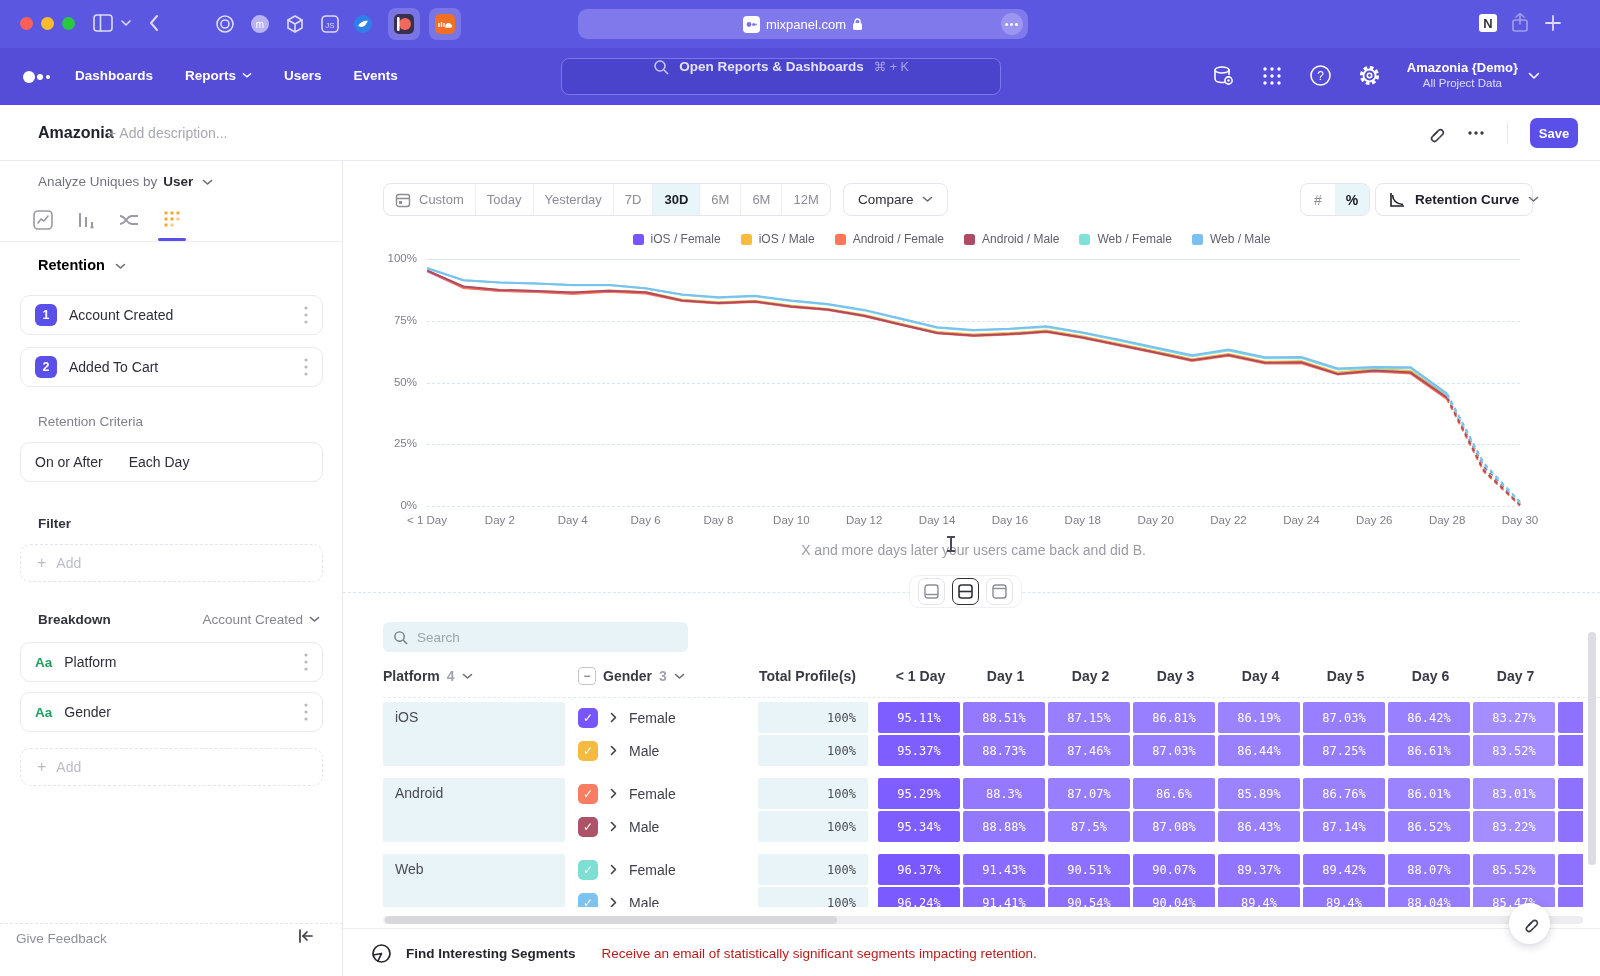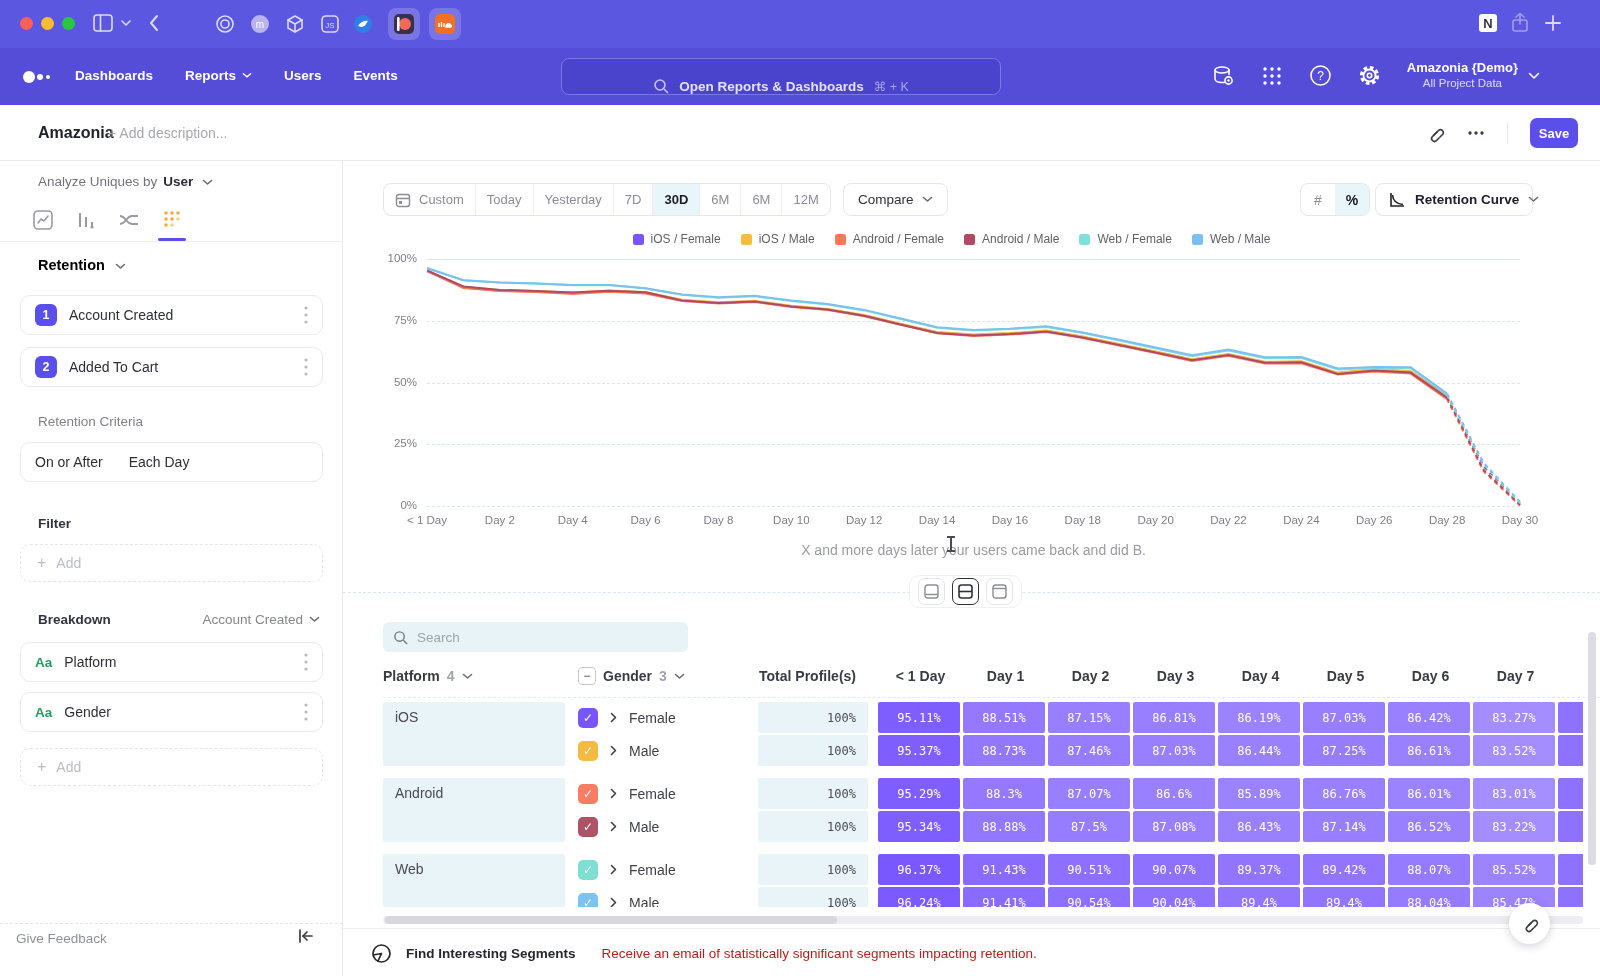--- a/index.html
+++ b/index.html
@@ -13,21 +13,21 @@
 .chrome-ic{position:absolute;top:12px;color:#dcdaf8}
 .urlbar{position:absolute;left:578px;top:9px;width:450px;height:30px;border-radius:9px;background:#8079ec;display:flex;align-items:center;justify-content:center;color:#fff;font-size:13px;gap:6px}
 .url-dots{position:absolute;right:5px;top:4px;width:22px;height:22px;border-radius:50%;background:#9c96f1;color:#fff;display:flex;align-items:center;justify-content:center;font-size:11px;letter-spacing:1px}
 .favicon{width:17px;height:17px;border-radius:4px;background:#fff;display:flex;align-items:center;justify-content:center}
 .ext-pill{position:absolute;top:8px;width:32px;height:32px;border-radius:8px;background:rgba(255,255,255,.14)}
 
 .nav{position:absolute;left:0;top:48px;width:1600px;height:57px;background:#554dd8;border-bottom:2px solid #5747e6}
 .nav-logo{position:absolute;left:22px;top:22px}
 .nav-menu{position:absolute;left:75px;top:0;height:100%;display:flex;align-items:center;gap:32px}
 .nav-item{color:#fff;font-size:13.5px;font-weight:600;display:flex;align-items:center;gap:6px}
-.nav-search{position:absolute;left:561px;top:10px;width:440px;height:37px;border-radius:8px;background:#4a43cb;border:1px solid #7d76e9;display:flex;align-items:flex-end;justify-content:center;gap:10px}
+.nav-search{position:absolute;left:561px;top:10px;width:440px;height:37px;border-radius:8px;background:#4a43cb;border:1px solid #7d76e9;display:flex;align-items:flex-start;justify-content:center;gap:10px}
 .nav-search .ph{color:#e4e2fb;font-size:13.5px;font-weight:600}
 .nav-search .kbd{color:#aaa4ef;font-size:12.5px}
 .nav-right{position:absolute;right:60px;top:0;height:100%;display:flex;align-items:center;gap:26px}
 .proj{color:#fff;text-align:center;line-height:1.25}
 .proj .p1{font-size:13px;font-weight:700}
 .proj .p2{font-size:11.5px;color:rgba(255,255,255,.8)}
 
 .rhead{position:absolute;left:0;top:105px;width:1600px;height:56px;background:#fff;border-bottom:1px solid #e9e9ef}
 .rtitle{position:absolute;left:38px;top:19px;font-size:16px;font-weight:700;color:#21212b}
 .rdesc{position:absolute;left:108px;top:20px;font-size:14px;color:#a7a7b1}
@@ -174,20 +174,35 @@
         <circle cx="13" cy="12" r="6" fill="#f2695c"></circle>
         <rect x="5" y="5" width="2.6" height="14" rx="1.3" fill="#fff"></rect>
       </svg>
   </div>
   <div class="chrome-ic" style="left:433px;top:12px">
     <svg width="24" height="24" viewBox="0 0 24 24">
         <rect x="2" y="2" width="20" height="20" rx="5" fill="#f26f23"></rect>
         <path d="M6 15 L6 11 M8.5 15 L8.5 10 M11 15 L11 11 M13 15 C13 11 17 11 17.5 13 C19 13 19 15 17.5 15 Z" stroke="#fff" stroke-width="1.4" fill="#fff"></path>
       </svg>
   </div>
+  <div class="urlbar">
+    <span class="favicon">
+      <svg width="11" height="11" viewBox="0 0 11 11">
+          <circle cx="3" cy="5.5" r="2.4" fill="#7b74ea"></circle>
+          <circle cx="7.6" cy="5.5" r="1.5" fill="#7b74ea"></circle>
+          <circle cx="10" cy="5.5" r="0.9" fill="#7b74ea"></circle>
+        </svg>
+    </span>
+    <span>mixpanel.com</span>
+    <svg width="11" height="13" viewBox="0 0 11 13">
+        <rect x="1" y="5" width="9" height="7" rx="1.5" fill="#fff"></rect>
+        <path d="M3 5 V3.5 a2.5 2.5 0 0 1 5 0 V5" stroke="#fff" stroke-width="1.4" fill="none"></path>
+      </svg>
+    <span class="url-dots">•••</span>
+  </div>
   <div class="chrome-ic" style="left:1477px;top:12px">
     <svg width="22" height="22" viewBox="0 0 22 22">
         <rect x="2" y="2" width="18" height="18" rx="3" fill="#fff"></rect>
         <text x="11" y="16" text-anchor="middle" font-size="13" font-weight="bold" fill="#35353f">N</text>
       </svg>
   </div>
   <div class="chrome-ic" style="left:1510px;top:12px;opacity:.55">
     <svg width="20" height="22" viewBox="0 0 20 22">
         <rect x="3" y="8" width="14" height="11" rx="2" class="chev w"></rect>
         <line x1="10" y1="2" x2="10" y2="12" class="chev w"></line>

